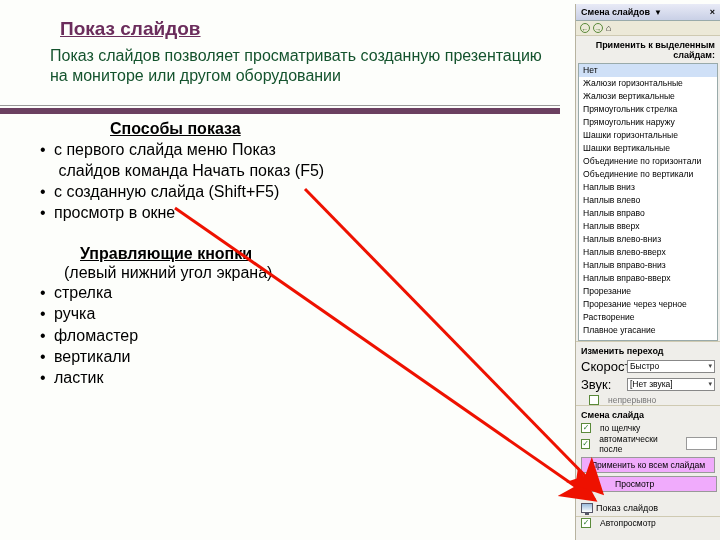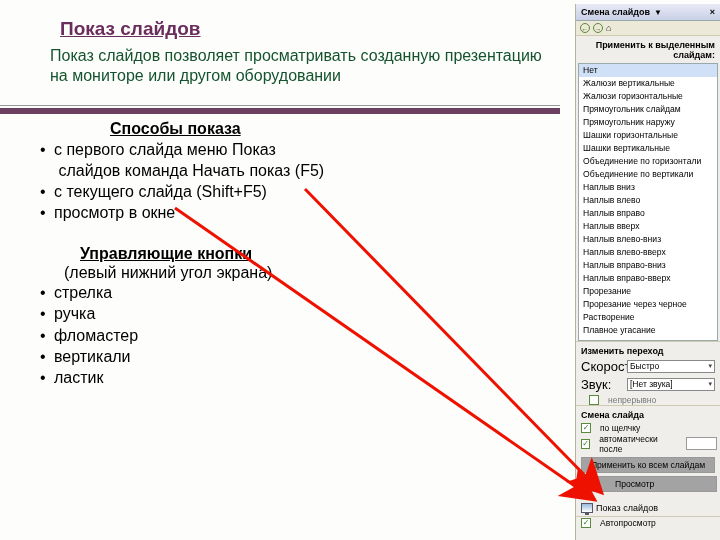--- a/index.html
+++ b/index.html
@@ -29,21 +29,21 @@
   .effects .eff.sel { background: #cfe0f7; }
   .sub-sect { font-weight: bold; padding: 4px 5px 2px; border-top: 1px solid #cfcab2; }
   .field-row { display: flex; align-items: center; padding: 1px 5px 2px; gap: 4px; }
   .field-row label { width: 42px; font-size: 13px; }
   .select { flex: 1; background: #fff; border: 1px solid #888; height: 13px; font-size: 8.5px; padding: 0 2px; display: flex; align-items: center; justify-content: space-between; }
   .select .arr { font-size: 7px; color: #444; }
   .check-row { display: flex; align-items: center; gap: 9px; padding: 1px 3px 0 13px; font-size: 8.5px; color: #777; }
   .check-row.dark { color: #000; padding-left: 5px; }
   .check-row .cb { width: 10px; height: 10px; border: 1px solid #5a8a3a; display: inline-flex; align-items: center; justify-content: center; font-size: 8px; color: #2a7a2a; background: #fff; }
   .num { width: 34px; height: 13px; background: #fff; border: 1px solid #999; margin-left: 2px; }
-  .btn { background: #a3a3a3; border: 1px solid #999; padding: 2px 4px; font-size: 8.6px; margin: 3px 5px 0; display: inline-flex; align-items: center; gap: 3px; cursor: pointer; }
+  .btn { background: #f0abfc; border: 1px solid #999; padding: 2px 4px; font-size: 8.6px; margin: 3px 5px 0; display: inline-flex; align-items: center; gap: 3px; cursor: pointer; }
   .btn.full { display: flex; justify-content: center; }
   .btn .play { width:0;height:0;border-left:5px solid #2a4c86;border-top:3px solid transparent;border-bottom:3px solid transparent; }
   .footer-row { display: flex; align-items: center; gap: 3px; margin: 3px 5px; }
   .footer-row .monitor { width: 12px; height: 10px; border: 1px solid #556; background: linear-gradient(#9bd,#fff); position: relative; }
   .footer-row .monitor:after { content:""; position:absolute; left:3px; bottom:-3px; width:4px; height:2px; background:#556; }
   .pane-bottom-border { margin-top:3px; border-top:1px solid #cfcab2; }
 
   
   .arrow { position: absolute; pointer-events: none; }
   .arrow svg { overflow: visible; }
@@ -58,21 +58,21 @@
   <hr class="hr-thick">
 
   <div class="section-heading">Способы показа</div>
   <div class="bullets" id="ways-list">
       <div class="row">
         <span class="dot">•</span>
         <span>с первого слайда меню Показ<br>&nbsp;слайдов команда Начать показ (F5)</span>
       </div>
       <div class="row">
         <span class="dot">•</span>
-        <span>с текущего слайда (Shift+F5)</span>
+        <span>с созданную слайда (Shift+F5)</span>
       </div>
       <div class="row">
         <span class="dot">•</span>
         <span>просмотр в окне</span>
       </div>
     </div>
 
   <div class="group2">
     <div class="section-heading">Управляющие кнопки</div>
     <div class="paren" style="font-size:16px;">(левый нижний угол экрана)</div>
@@ -108,23 +108,23 @@
     <span class="x">×</span>
   </div>
   <div class="toolbar-row">
     <span class="circle">←</span>
     <span class="circle">→</span>
     <span style="font-size:9px;">⌂</span>
   </div>
   <div class="sect-label">Применить к выделенным слайдам:</div>
   <div class="effects" id="effects-list">
       <div class="eff sel">Нет</div>
+      <div class="eff">Жалюзи горизонтальные</div>
       <div class="eff">Жалюзи вертикальные</div>
-      <div class="eff">Жалюзи горизонтальные</div>
-      <div class="eff">Прямоугольник слайдам</div>
+      <div class="eff">Прямоугольник стрелка</div>
       <div class="eff">Прямоугольник наружу</div>
       <div class="eff">Шашки горизонтальные</div>
       <div class="eff">Шашки вертикальные</div>
       <div class="eff">Объединение по горизонтали</div>
       <div class="eff">Объединение по вертикали</div>
       <div class="eff">Наплыв вниз</div>
       <div class="eff">Наплыв влево</div>
       <div class="eff">Наплыв вправо</div>
       <div class="eff">Наплыв вверх</div>
       <div class="eff">Наплыв влево-вниз</div>

